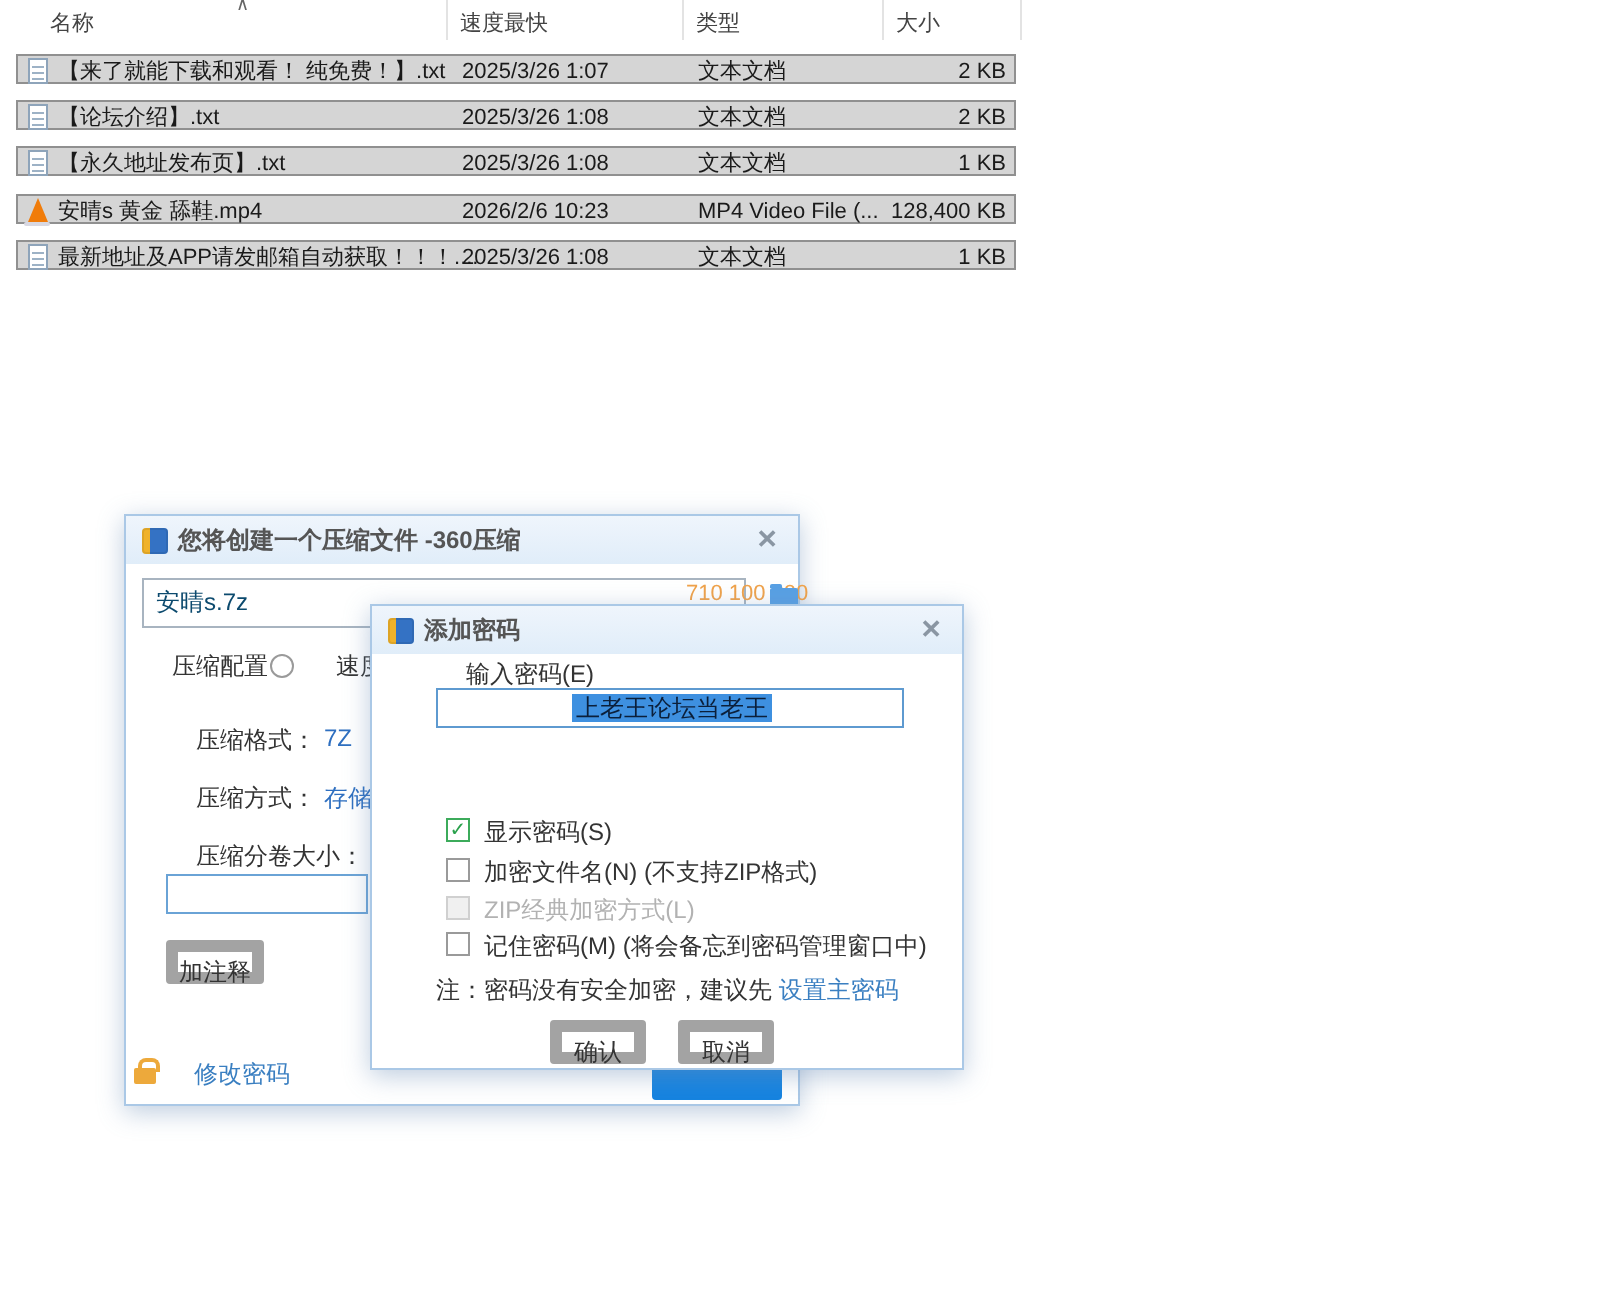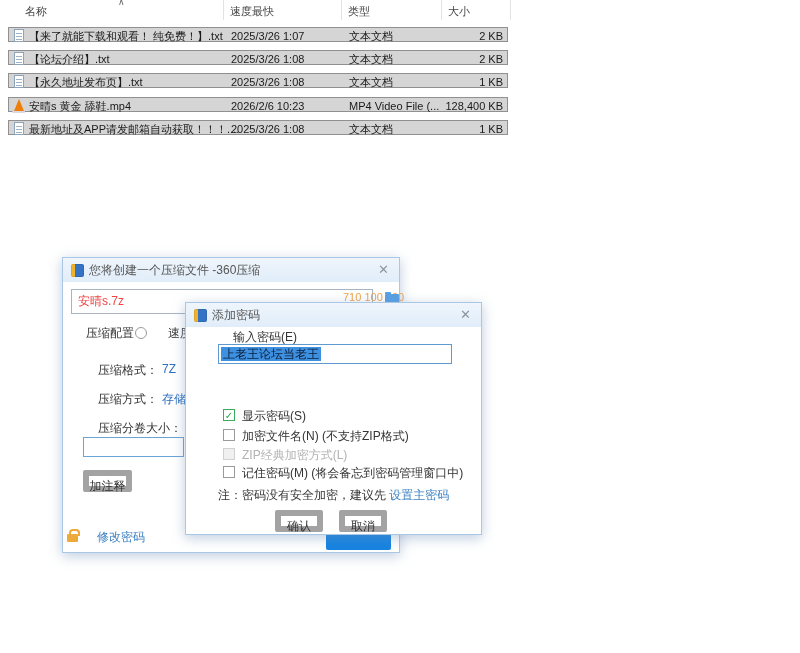--- a/index.html
+++ b/index.html
@@ -20,47 +20,47 @@
   .fic { position:absolute; left:3px; top:1px; width:14px; height:14px; }
   .doc { left:5px; width:10px; height:13px; background:#fff; border:1px solid #8ea4ba; }
   .doc::after { content:""; position:absolute; left:1px; right:1px; top:3px; height:8px;
     background:repeating-linear-gradient(to bottom,#9db2c6 0 1px,transparent 1px 3px); }
   .vlc::before { content:""; position:absolute; left:2px; top:0; width:0; height:0;
     border-left:5px solid transparent; border-right:5px solid transparent; border-bottom:12px solid #f07c0a; }
   .vlc::after { content:""; position:absolute; left:0; bottom:0; width:13px; height:2px; background:#d8d8e2; border-radius:1px; }
 
   
   .dlg { position:absolute; background:#fff; border:1px solid #aac8e6; box-shadow:0 3px 12px rgba(110,145,185,.45); }
-  .titlebar { position:absolute; left:0; top:0; right:0; height:24px; background:linear-gradient(#eff5fc,#e0edf9); }
+  .titlebar { position:absolute; left:0; top:0; right:0; height:24px; background:linear-gradient(#eff5fc,#e0edf9);font-weight:bold; }
   .titlebar .ttl { position:absolute; left:26px; top:0; line-height:24px; font-size:12px; color:#555; white-space:nowrap; }
   .appicon { position:absolute; left:8px; top:6px; width:13px; height:13px; border-radius:2px;
     background:linear-gradient(90deg,#f0b22a 0 4px,#3472c4 4px); box-shadow:inset 0 0 0 1px rgba(0,0,0,.08); }
   .closex { position:absolute; right:10px; top:0; line-height:24px; font-size:13px; color:#8a96a3; cursor:pointer; }
   .lbl { position:absolute; font-size:12px; color:#333; white-space:nowrap;margin-left:15px; }
   .blink { color:#3a7fc1; }
 
   
   .dlg1 { left:62px; top:257px; width:338px; height:296px; z-index:5; }
-  .combobox { position:absolute; left:8px; top:31px; width:302px; height:25px; background:#fff; border:1px solid #a8b4c0; font-size:12px; color:#ef4444; line-height:23px; padding-left:6px; }
+  .combobox { position:absolute; left:8px; top:31px; width:302px; height:25px; background:#fff; border:1px solid #a8b4c0; font-size:12px; color:#0c4a6e; line-height:23px; padding-left:6px; }
   .orangehint { position:absolute; left:280px; top:33px; font-size:11px; color:#f0a24a; white-space:nowrap; z-index:6; }
   .folder { position:absolute; left:322px; top:36px; width:14px; height:10px; background:#58a0e4; border-radius:1px; z-index:6; }
   .folder::before { content:""; position:absolute; top:-2px; left:0; width:6px; height:2px; background:#58a0e4; border-radius:1px 1px 0 0; }
   .radio { position:absolute; left:72px; top:69px; width:12px; height:12px; border:1px solid #9a9a9a; border-radius:50%; background:#fff; }
   .vblue { color:#2e6fc0; }
   .vinput { position:absolute; left:20px; top:179px; width:101px; height:20px; background:#fff; border:1px solid #6aa3d6; }
   .btn { position:absolute; background:#fff; border:6px solid #a3a3a3; border-radius:2px; font-size:12px; color:#333; text-align:center; cursor:pointer; }
   .comment-btn { left:20px; top:212px; width:49px; height:22px; line-height:20px; }
   .lock { position:absolute; left:4px; top:276px; width:11px; height:8px; background:#eda93b; border-radius:1px; }
   .lock::before { content:""; position:absolute; left:2px; top:-5px; width:7px; height:5px; border:2px solid #eda93b; border-bottom:none; border-radius:4px 4px 0 0; }
   .chgpwd { left:19px; top:271px; }
   .bluebtn { position:absolute; left:263px; top:270px; width:65px; height:22px; background:#1583e0; border:none; border-radius:2px; }
 
   
   .dlg2 { left:185px; top:302px; width:297px; height:233px; z-index:10; }
-  .pwdinput { position:absolute; left:32px; top:41px; width:234px; height:20px; background:#fff; border:1px solid #5e9ad0; font-size:12px; line-height:18px; padding-left:2px; }
+  .pwdinput { position:absolute; left:32px; top:41px; width:234px; height:20px; background:#fff; border:1px solid #5e9ad0; font-size:12px; line-height:18px; padding-left:2px;text-align:center; }
   .selection { background:#3e90e0; color:#0b1f3a; padding:0 2px; }
   .cbrow { position:absolute; left:37px; height:14px; }
   .cb { position:absolute; left:0; top:0; width:12px; height:12px; background:#fff; border:1px solid #9a9a9a; font-size:10px; line-height:11px; text-align:center; color:#2aa14c; }
   .cb.checked { border-color:#3cab5b; }
   .cb.disabled { background:#f0f0f0; border-color:#d0d0d0; }
   .cblabel { position:absolute; left:19px; top:-1px; font-size:12px; white-space:nowrap; color:#333; }
   .cblabel.gray { color:#b2b2b2; }
   .note { position:absolute; left:32px; top:184px; font-size:12px; color:#333; white-space:nowrap; }
   .confirm-btn { left:89px; top:207px; width:48px; height:22px; line-height:20px; }
   .cancel-btn { left:153px; top:207px; width:48px; height:22px; line-height:20px; }

